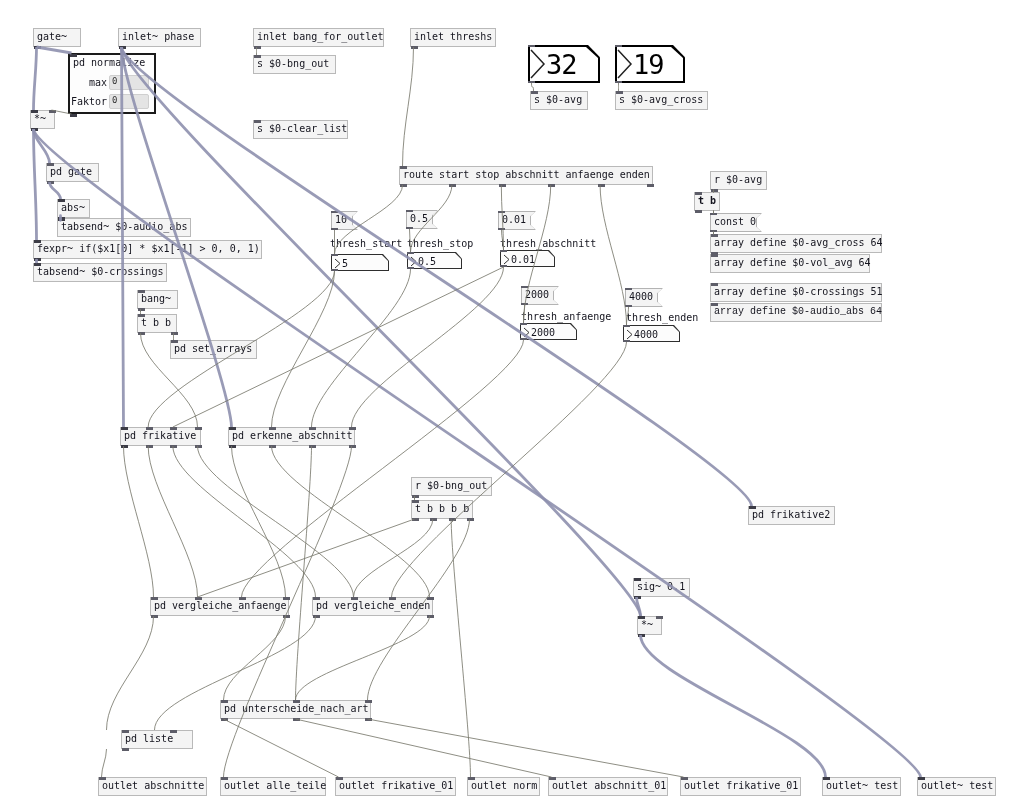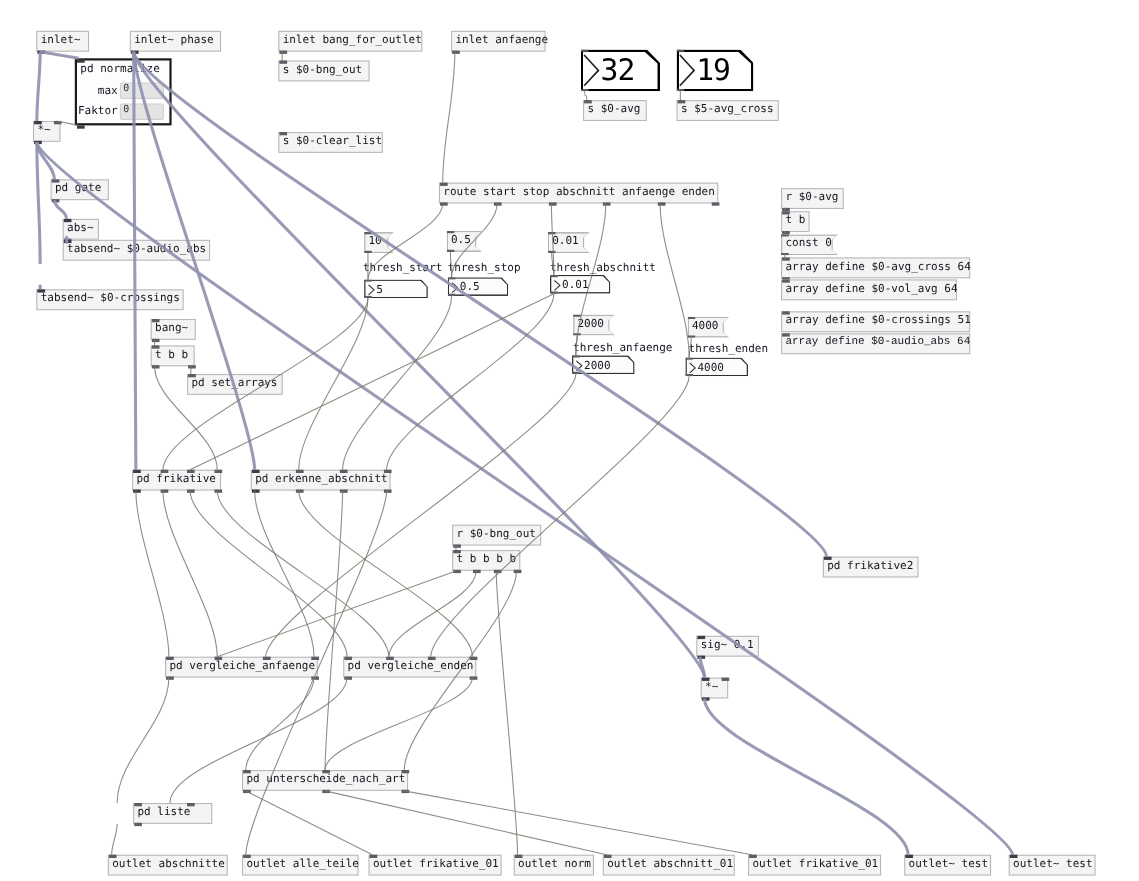--- a/index.html
+++ b/index.html
@@ -23,25 +23,25 @@
   .bignum-val{font-size:27px;color:#000;letter-spacing:-1px;}
   .nub{position:absolute;width:7px;height:3px;background:#5d5d68;}
   .nub.sig{background:#3c3c46;}
   svg.cords{position:absolute;left:0;top:0;pointer-events:none;}
   .chev{display:inline-block;line-height:1;}
 </style>
 </head>
 <body>
 
 <div id="canvas">
-    <div class="node obj" style="left: 33px; top: 28px; width: 48px; height: 19px;"><span>inlet~</span><div class="nub sig" style="left: 0px; top: 17px;"></div></div>
+    <div class="node obj" style="left: 33px; top: 28px; width: 48px; height: 19px;"><span>gate~</span><div class="nub sig" style="left: 0px; top: 17px;"></div></div>
     <div class="node obj" style="left: 118px; top: 28px; width: 83px; height: 19px;"><span>inlet~ phase</span><div class="nub sig" style="left: 0px; top: 17px;"></div></div>
     <div class="node obj" style="left: 253px; top: 28px; width: 131px; height: 19px;"><span>inlet bang_for_outlet</span><div class="nub" style="left: 0px; top: 17px;"></div></div>
     <div class="node obj" style="left: 253px; top: 55px; width: 83px; height: 19px;"><span>s $0-bng_out</span><div class="nub" style="left: 0px; top: -1px;"></div></div>
-    <div class="node obj" style="left: 410px; top: 28px; width: 86px; height: 19px;"><span>inlet anfaenge</span><div class="nub" style="left: 0px; top: 17px;"></div></div>
+    <div class="node obj" style="left: 410px; top: 28px; width: 86px; height: 19px;"><span>inlet threshs</span><div class="nub" style="left: 0px; top: 17px;"></div></div>
     <div class="node bignum-outer" style="clip-path: polygon(0px 0px, calc(100% - 12px) 0px, 100% 32%, 100% 100%, 0px 100%); left: 528px; top: 45px; width: 72px; height: 38px;">
       <div class="bignum-inner" style="clip-path: polygon(0px 0px, calc(100% - 12px) 0px, 100% 32%, 100% 100%, 0px 100%);">
         <svg class="chev" width="16" height="30" viewBox="0 0 16 30">
           <polyline points="1,1 14,15 1,29" fill="none" stroke="#222" stroke-width="1.5"></polyline>
         </svg>
         <span class="bignum-val">32</span>
       </div>
       <div class="nub" style="left: 0px; top: -1px;"></div>
       <div class="nub" style="left: 0px; top: 36px;"></div>
     </div>
@@ -49,39 +49,40 @@
     <div class="node bignum-outer" style="clip-path: polygon(0px 0px, calc(100% - 12px) 0px, 100% 32%, 100% 100%, 0px 100%); left: 615px; top: 45px; width: 70px; height: 38px;">
       <div class="bignum-inner" style="clip-path: polygon(0px 0px, calc(100% - 12px) 0px, 100% 32%, 100% 100%, 0px 100%);">
         <svg class="chev" width="16" height="30" viewBox="0 0 16 30">
           <polyline points="1,1 14,15 1,29" fill="none" stroke="#222" stroke-width="1.5"></polyline>
         </svg>
         <span class="bignum-val">19</span>
       </div>
       <div class="nub" style="left: 0px; top: -1px;"></div>
       <div class="nub" style="left: 0px; top: 36px;"></div>
     </div>
-    <div class="node obj" style="left: 615px; top: 91px; width: 93px; height: 19px;"><span>s $5-avg_cross</span><div class="nub" style="left: 0px; top: -1px;"></div></div>
+    <div class="node obj" style="left: 615px; top: 91px; width: 93px; height: 19px;"><span>s $0-avg_cross</span><div class="nub" style="left: 0px; top: -1px;"></div></div>
     <div class="node gop" style="left: 68px; top: 53px; width: 88px; height: 61px;">
       <div class="gop-title">pd normalize</div>
       <div class="gop-row" style="top: 20px;">
         <span>max</span>
         <span class="gop-num">0</span>
       </div>
       <div class="gop-row" style="top: 39px;">
         <span>Faktor</span>
         <span class="gop-num">0</span>
       </div>
       <div class="nub sig" style="left: 0px; top: -1px;"></div>
       <div class="nub sig" style="left: 0px; top: 59px;"></div>
     </div>
     <div class="node obj" style="left: 30px; top: 110px; width: 25px; height: 19px;"><span>*~</span><div class="nub sig" style="left: 0px; top: -1px;"></div><div class="nub" style="left: 18px; top: -1px;"></div><div class="nub sig" style="left: 0px; top: 17px;"></div></div>
     <div class="node obj" style="left: 253px; top: 120px; width: 95px; height: 19px;"><span>s $0-clear_list</span><div class="nub" style="left: 0px; top: -1px;"></div></div>
     <div class="node obj" style="left: 46px; top: 163px; width: 53px; height: 19px;"><span>pd gate</span><div class="nub" style="left: 0px; top: -1px;"></div><div class="nub" style="left: 0px; top: 17px;"></div></div>
     <div class="node obj" style="left: 57px; top: 199px; width: 33px; height: 19px;"><span>abs~</span><div class="nub sig" style="left: 0px; top: -1px;"></div><div class="nub sig" style="left: 0px; top: 17px;"></div></div>
     <div class="node obj" style="left: 57px; top: 218px; width: 134px; height: 19px;"><span>tabsend~ $0-audio_abs</span><div class="nub sig" style="left: 0px; top: -1px;"></div></div>
+    <div class="node obj" style="left: 33px; top: 240px; width: 229px; height: 19px;"><span>fexpr~ if($x1[0] * $x1[-1] &gt; 0, 0, 1)</span><div class="nub sig" style="left: 0px; top: -1px;"></div><div class="nub sig" style="left: 0px; top: 17px;"></div></div>
     <div class="node obj" style="left: 33px; top: 263px; width: 134px; height: 19px;"><span>tabsend~ $0-crossings</span><div class="nub sig" style="left: 0px; top: -1px;"></div></div>
     <div class="node obj" style="left: 399px; top: 166px; width: 254px; height: 19px;"><span>route start stop abschnitt anfaenge enden</span><div class="nub" style="left: 0px; top: -1px;"></div><div class="nub" style="left: 0px; top: 17px;"></div><div class="nub" style="left: 49.4px; top: 17px;"></div><div class="nub" style="left: 98.8px; top: 17px;"></div><div class="nub" style="left: 148.2px; top: 17px;"></div><div class="nub" style="left: 197.6px; top: 17px;"></div><div class="nub" style="left: 247px; top: 17px;"></div></div>
     <div class="node msg-outer" style="clip-path: polygon(0px 0px, 100% 0px, calc(100% - 5px) 25%, calc(100% - 5px) 75%, 100% 100%, 0px 100%); left: 331px; top: 211px; width: 27px; height: 19px;">
       <div class="msg-inner" style="clip-path: polygon(0px 0px, 100% 0px, calc(100% - 5px) 25%, calc(100% - 5px) 75%, 100% 100%, 0px 100%);"><span>10</span></div>
       <div class="nub" style="left: 0px; top: -1px;"></div>
       <div class="nub" style="left: 0px; top: 17px;"></div>
     </div>
     <div class="node comment" style="left: 330px; top: 238px;">thresh_start</div>
     <div class="node num-outer" style="clip-path: polygon(0px 0px, calc(100% - 6px) 0px, 100% 40%, 100% 100%, 0px 100%); left: 331px; top: 254px; width: 58px; height: 17px;">
       <div class="num-inner" style="clip-path: polygon(0px 0px, calc(100% - 6px) 0px, 100% 40%, 100% 100%, 0px 100%);">
@@ -151,21 +152,21 @@
       <div class="num-inner" style="clip-path: polygon(0px 0px, calc(100% - 6px) 0px, 100% 40%, 100% 100%, 0px 100%);">
         <svg class="chev" width="7" height="11" viewBox="0 0 7 11">
           <polyline points="1,1 6,5.5 1,10" fill="none" stroke="#333" stroke-width="1"></polyline>
         </svg>
         <span>4000</span>
       </div>
       <div class="nub" style="left: 0px; top: -1px;"></div>
       <div class="nub" style="left: 0px; top: 15px;"></div>
     </div>
     <div class="node obj" style="left: 710px; top: 171px; width: 57px; height: 19px;"><span>r $0-avg</span><div class="nub" style="left: 0px; top: 17px;"></div></div>
-    <div class="node obj" style="left: 710px; top: 192px; width: 26px; height: 19px;"><span>t b</span><div class="nub" style="left: 0px; top: -1px;"></div><div class="nub" style="left: 0px; top: 17px;"></div></div>
+    <div class="node obj" style="left: 694px; top: 192px; width: 26px; height: 19px; font-weight: bold;"><span>t b</span><div class="nub" style="left: 0px; top: -1px;"></div><div class="nub" style="left: 0px; top: 17px;"></div></div>
     <div class="node msg-outer" style="clip-path: polygon(0px 0px, 100% 0px, calc(100% - 5px) 25%, calc(100% - 5px) 75%, 100% 100%, 0px 100%); left: 710px; top: 213px; width: 52px; height: 19px;">
       <div class="msg-inner" style="clip-path: polygon(0px 0px, 100% 0px, calc(100% - 5px) 25%, calc(100% - 5px) 75%, 100% 100%, 0px 100%);"><span>const 0</span></div>
       <div class="nub" style="left: 0px; top: -1px;"></div>
       <div class="nub" style="left: 0px; top: 17px;"></div>
     </div>
     <div class="node obj" style="left: 710px; top: 234px; width: 172px; height: 19px;"><span>array define $0-avg_cross 64</span><div class="nub" style="left: 0px; top: -1px;"></div><div class="nub" style="left: 0px; top: 17px;"></div></div>
     <div class="node obj" style="left: 710px; top: 254px; width: 160px; height: 19px;"><span>array define $0-vol_avg 64</span><div class="nub" style="left: 0px; top: -1px;"></div></div>
     <div class="node obj" style="left: 710px; top: 283px; width: 172px; height: 19px;"><span>array define $0-crossings 51</span><div class="nub" style="left: 0px; top: -1px;"></div></div>
     <div class="node obj" style="left: 710px; top: 303px; width: 172px; height: 19px; font-family: Liberation Mono, monospace;"><span>array define $0-audio_abs 64</span><div class="nub" style="left: 0px; top: -1px;"></div></div>
     <div class="node obj" style="left: 137px; top: 290px; width: 41px; height: 19px;"><span>bang~</span><div class="nub" style="left: 0px; top: -1px;"></div><div class="nub" style="left: 0px; top: 17px;"></div></div>

